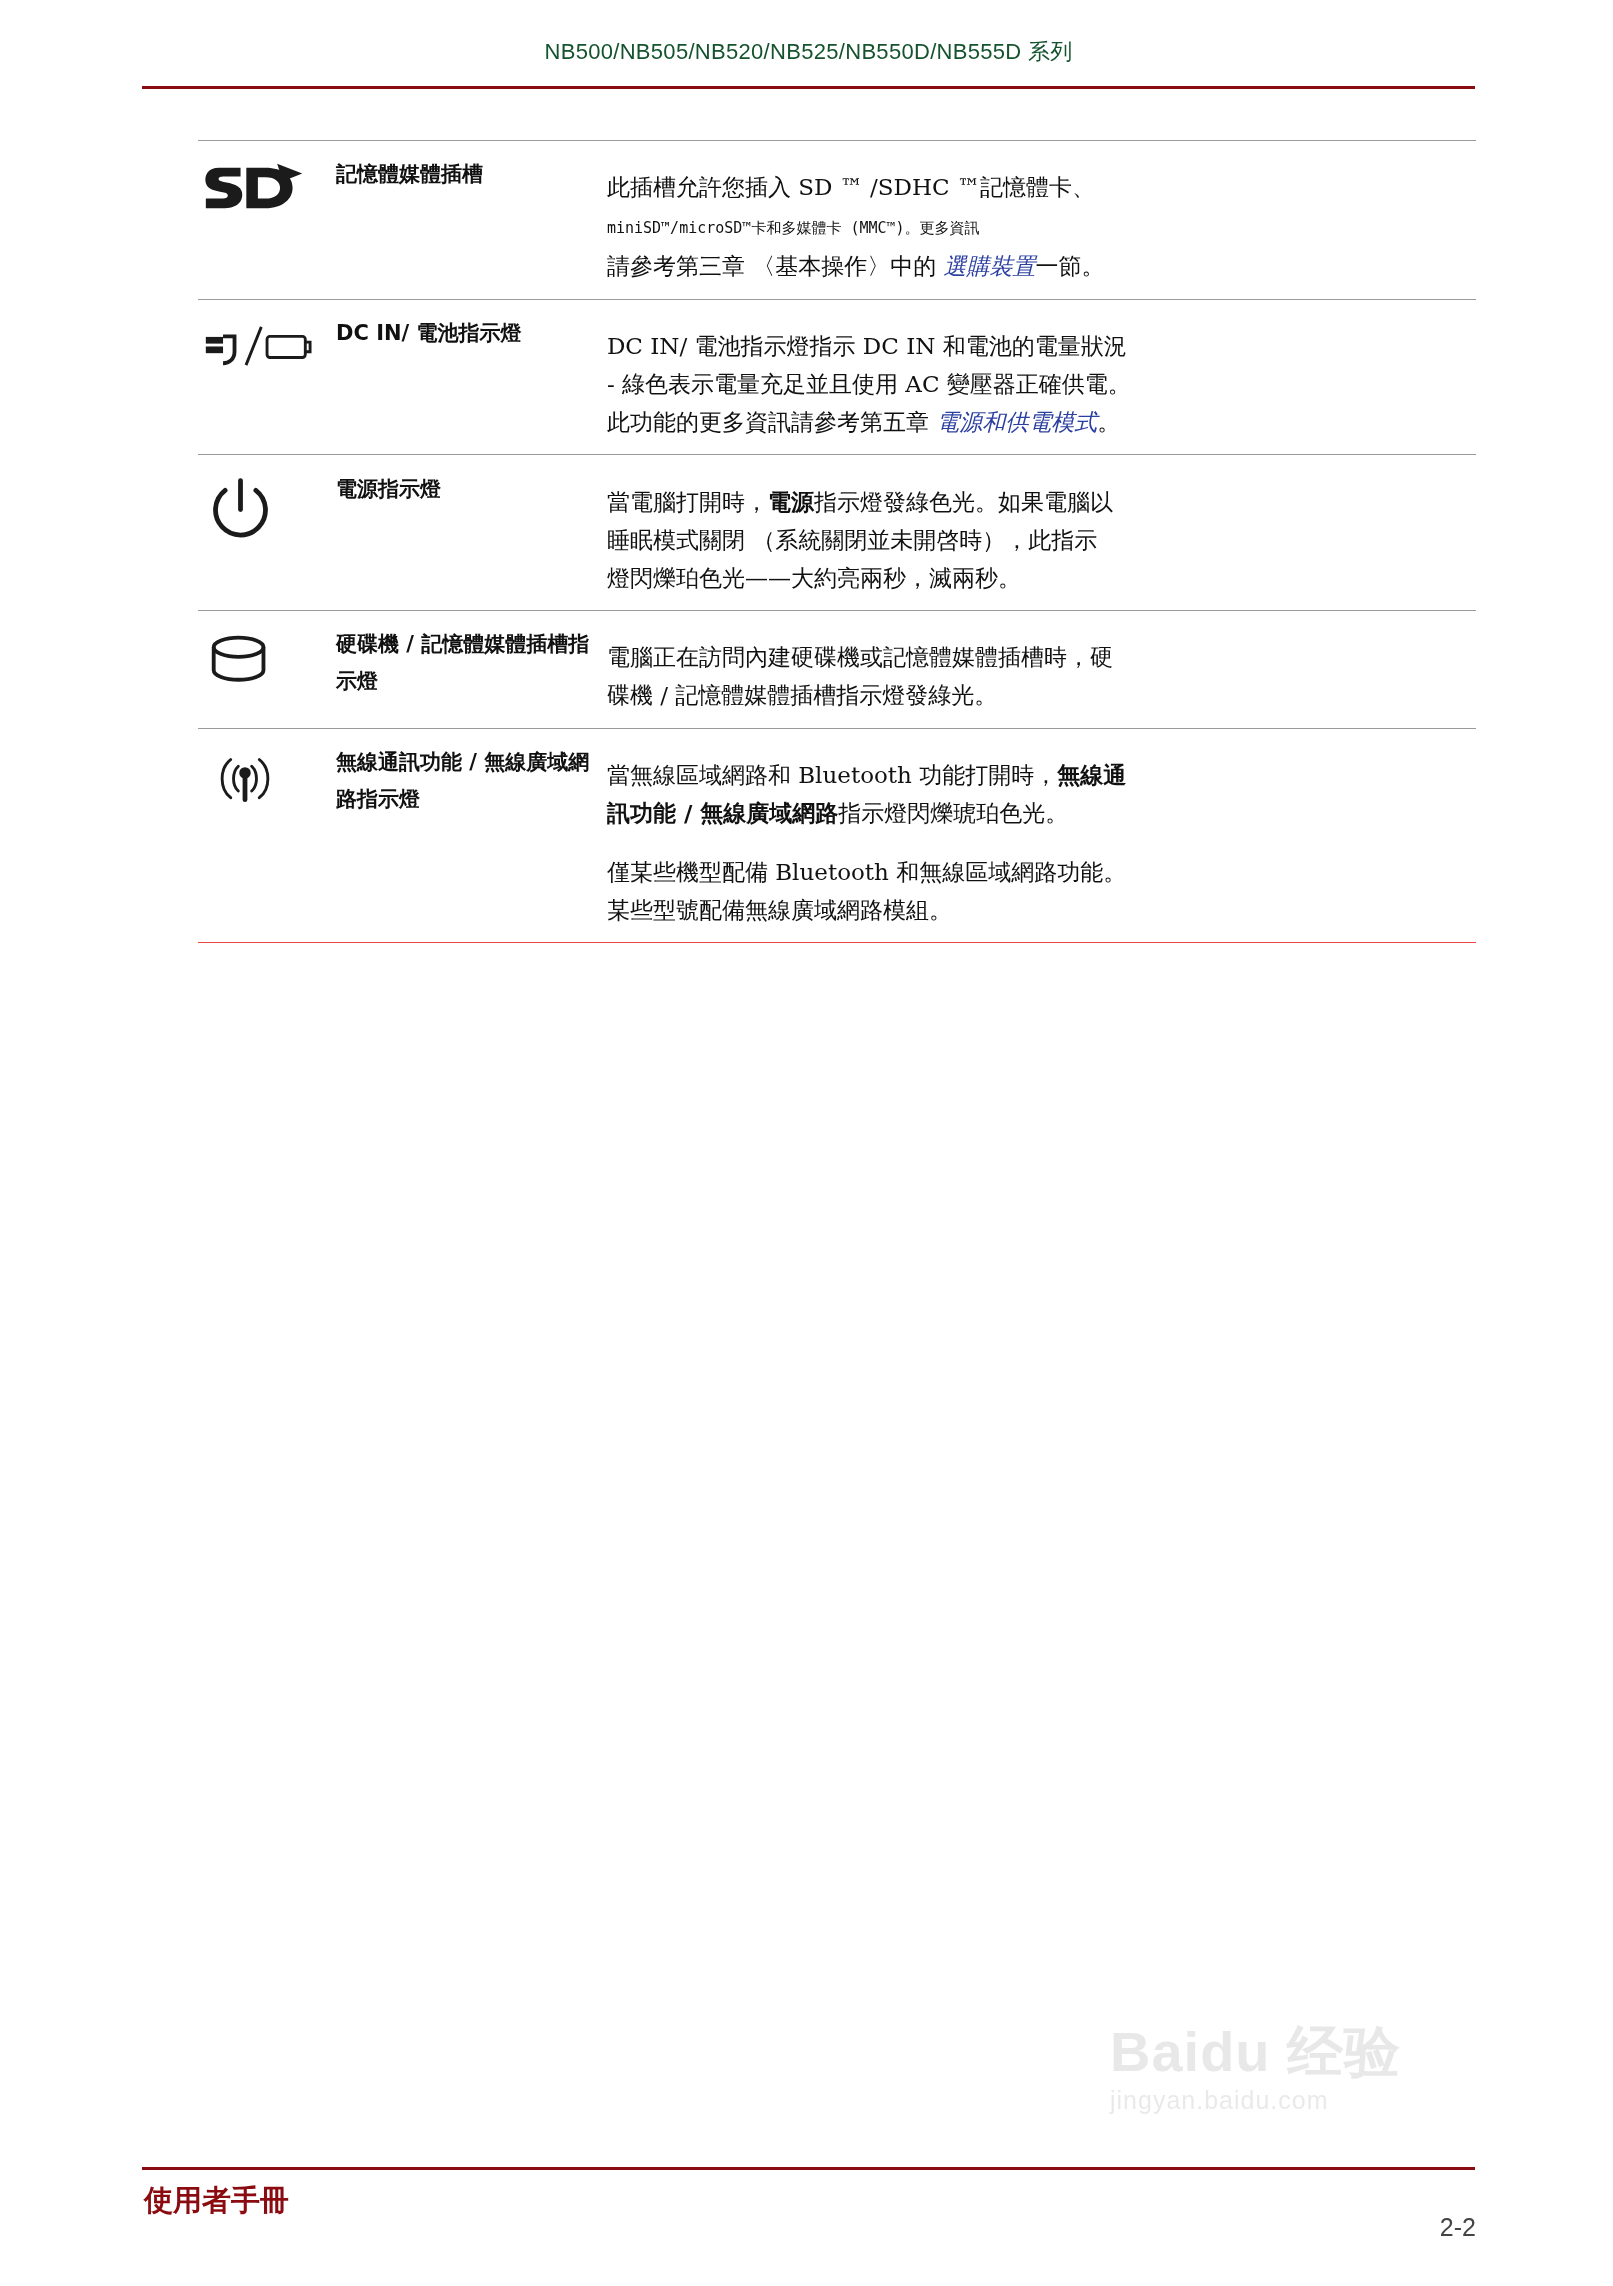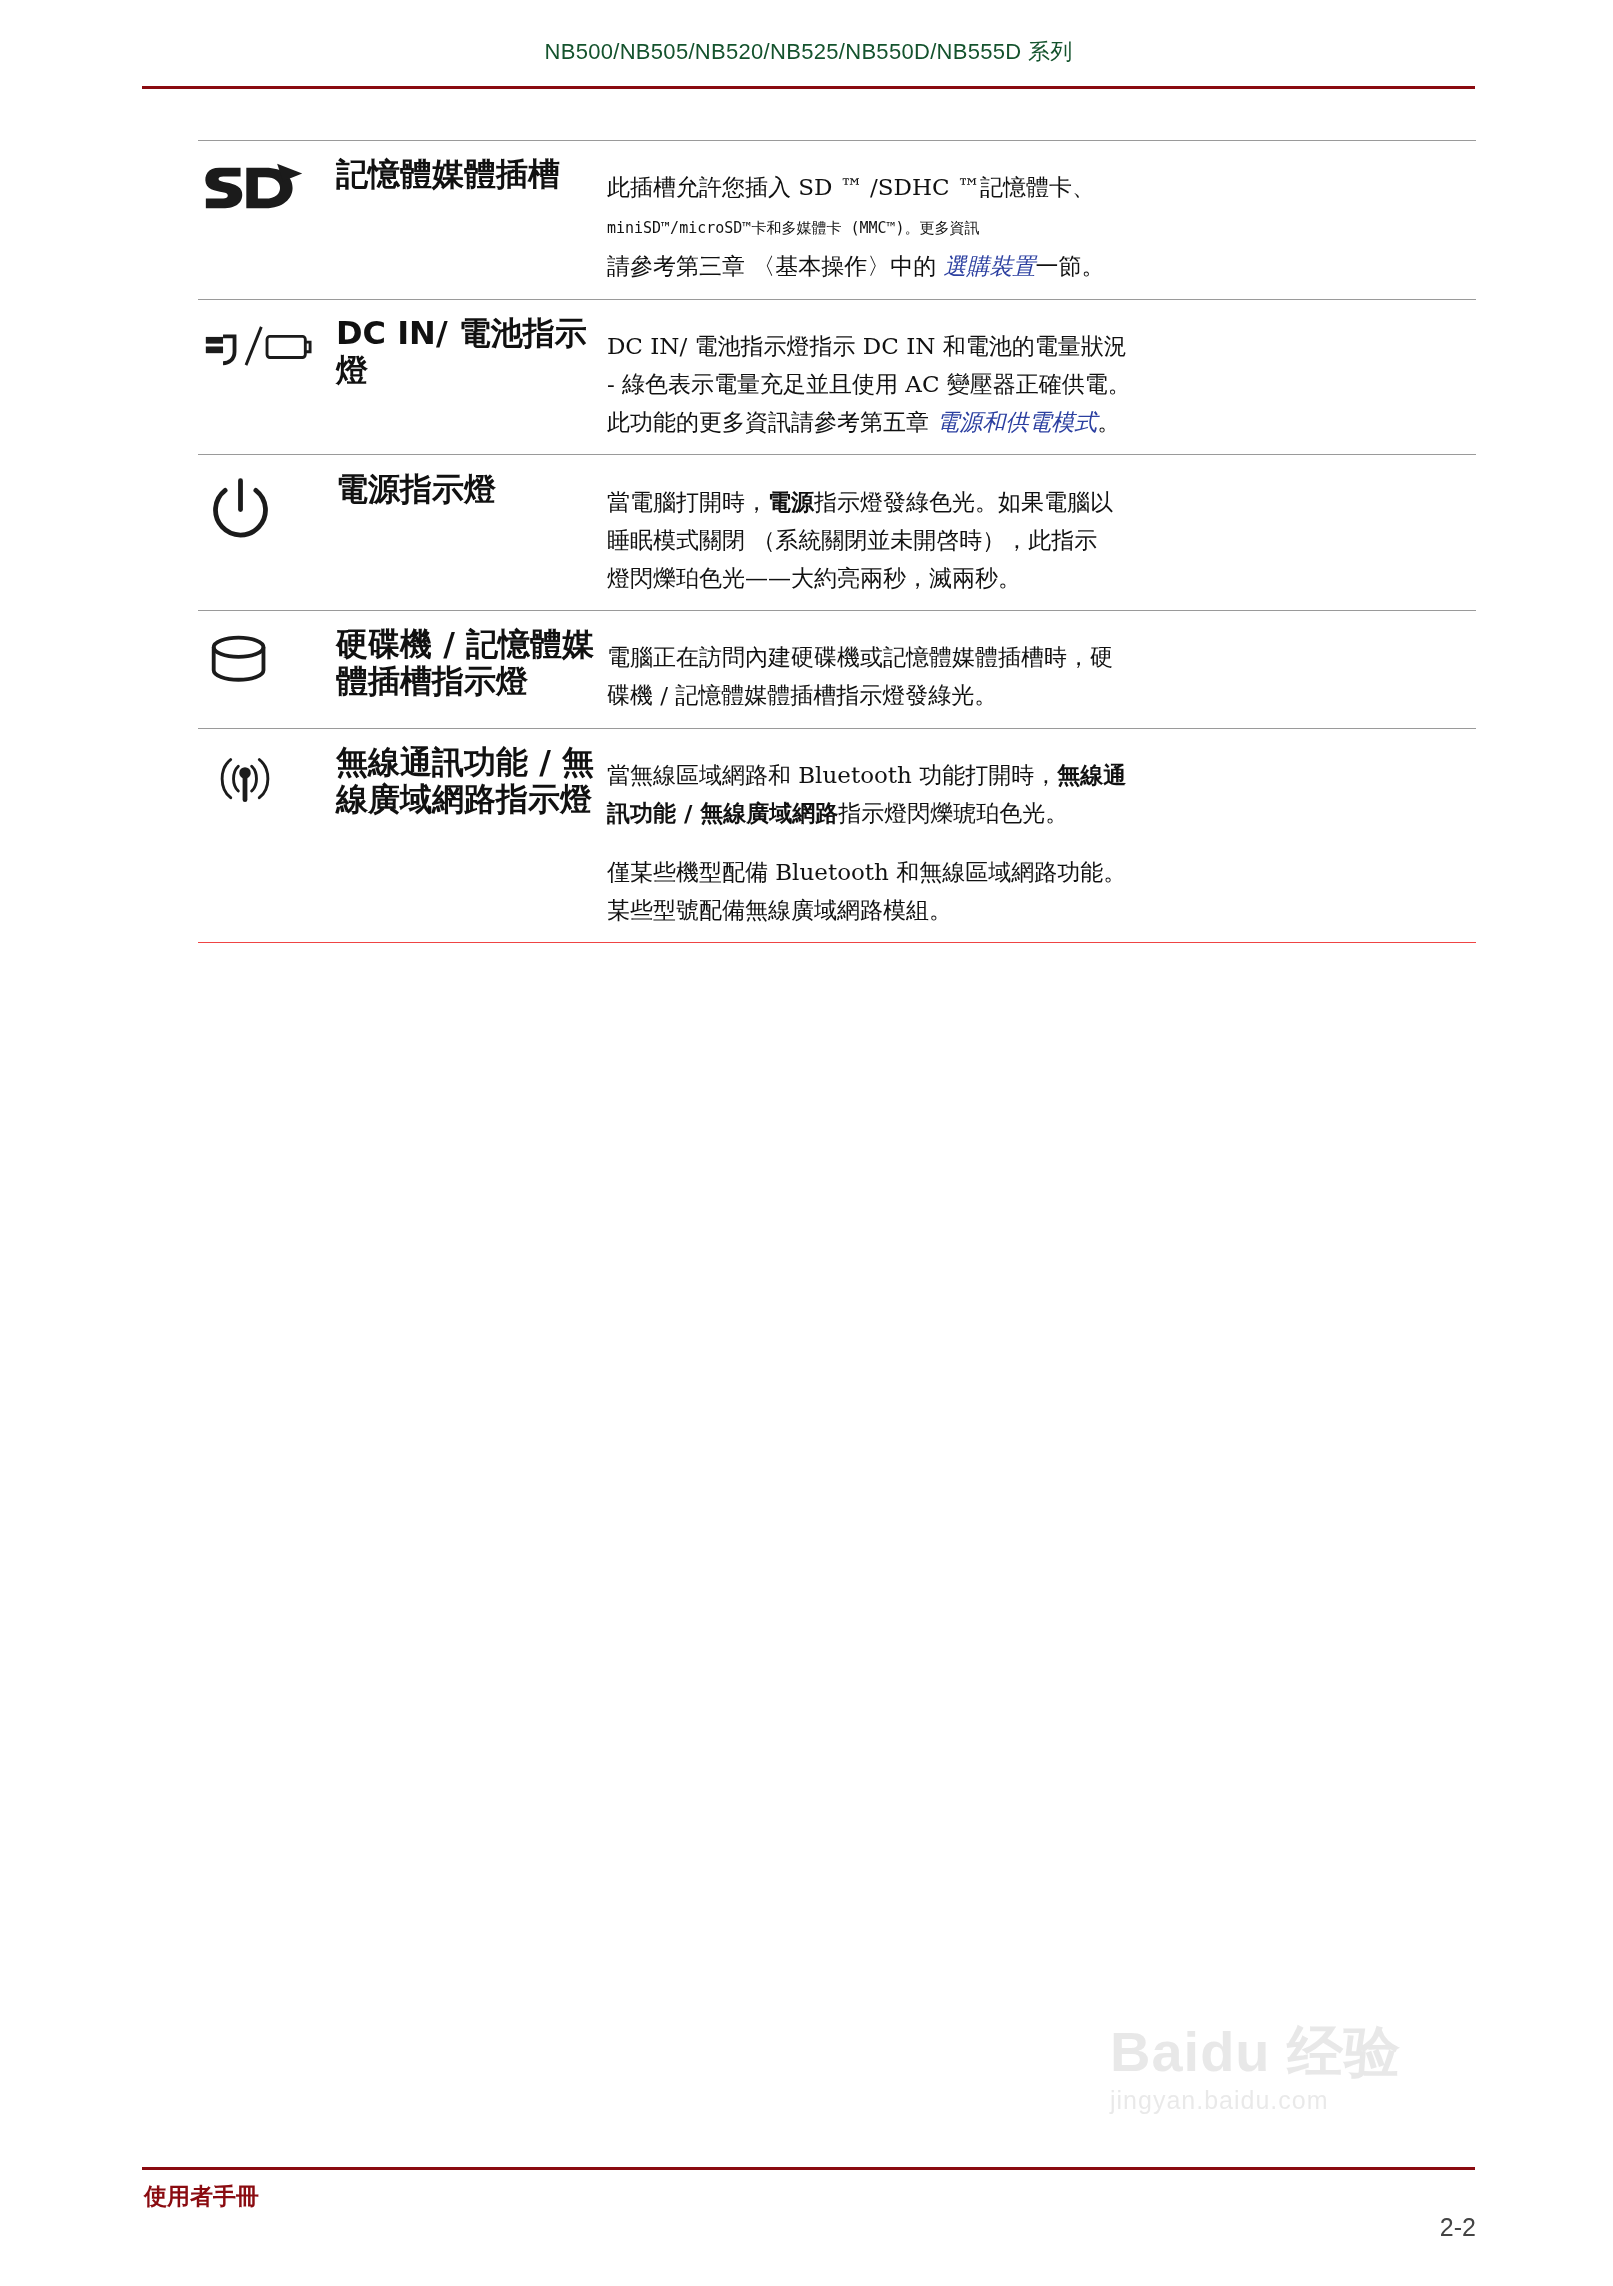--- a/index.html
+++ b/index.html
@@ -68,21 +68,21 @@
     align-items: flex-start;
     justify-content: flex-start;
     padding-top: 5.8px;
     padding-left: 3.8px;
     box-sizing: border-box;
   }
   .cell-name {
     width: 269px;
     flex: 0 0 269px;
     font-family: "DejaVu Sans", sans-serif;
-    font-size: 32px;
+    font-size: 21px;
     line-height: 37px;
     font-weight: 700;
     padding-top: 1.9px;
     box-sizing: border-box;
     color: #111;
   }
   .cell-desc {
     flex: 1 1 auto;
     font-family: "DejaVu Serif", serif;
     font-size: 23px;
@@ -152,21 +152,21 @@
     width: 1333px;
     height: 2.9px;
     background: #8a0b10;
   }
   .footer-left {
     position: absolute;
     left: 144px;
     top: 2181px;
     font-family: "Liberation Sans", sans-serif;
     font-weight: 700;
-    font-size: 23px;
+    font-size: 29px;
     color: #8a0b10;
   }
   .footer-right {
     position: absolute;
     left: 1326px;
     top: 2181px;
     width: 150px;
     text-align: right;
     font-family: "Liberation Sans", sans-serif;
     font-size: 25px;

